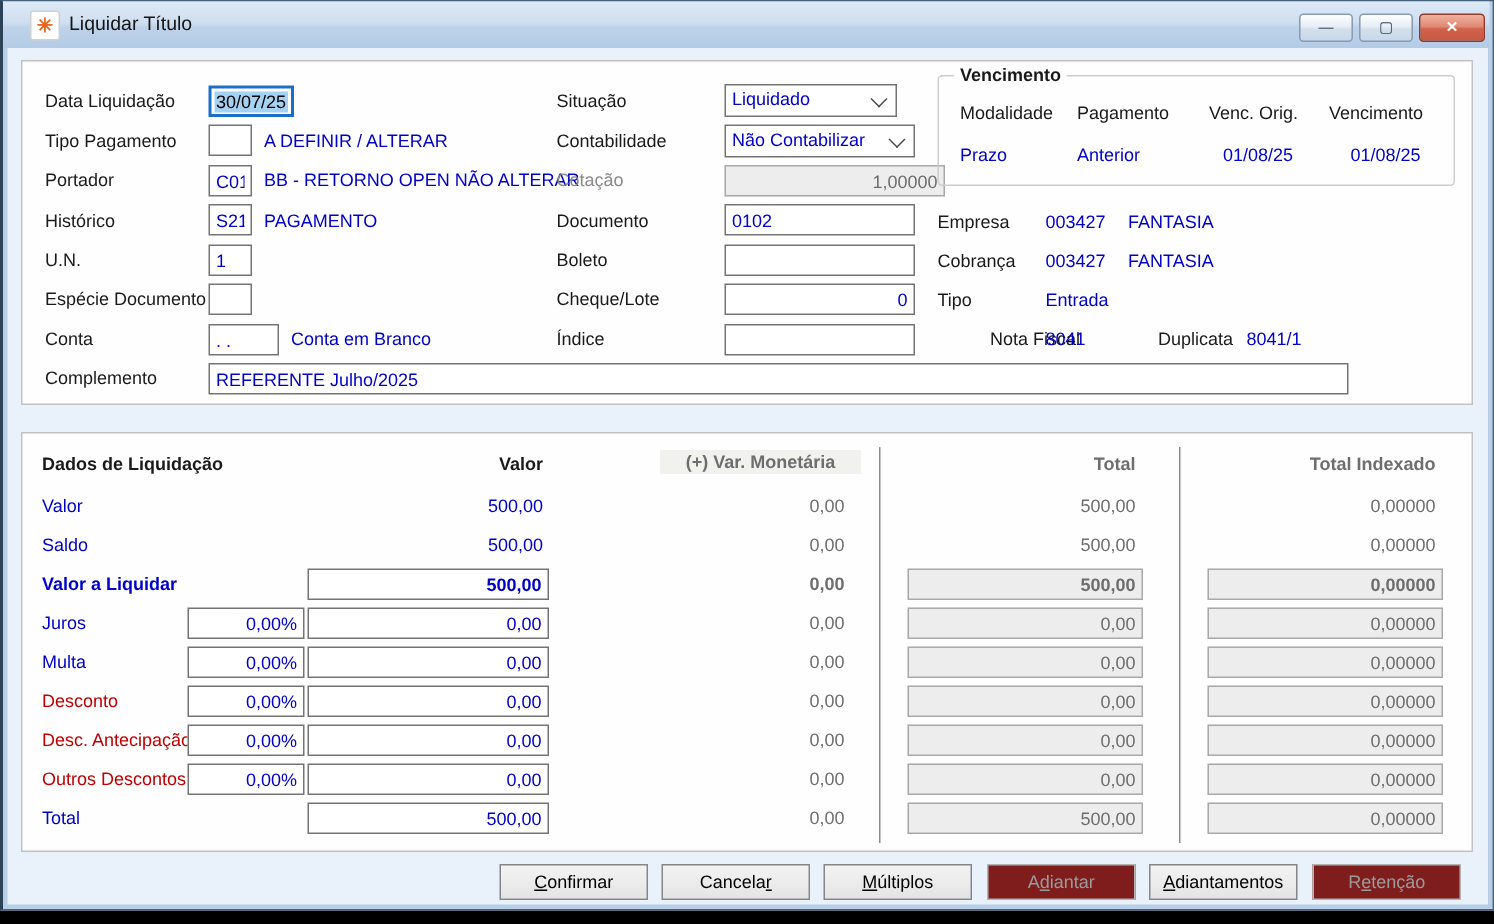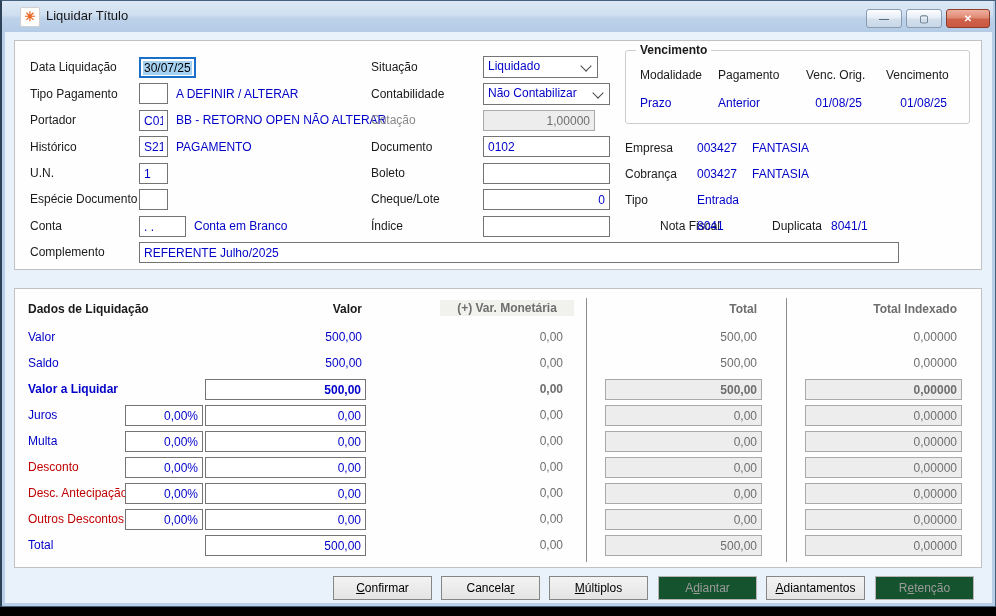--- a/index.html
+++ b/index.html
@@ -39,21 +39,21 @@
   .ddl{position:absolute;height:22px;border:1px solid #747474;background:#fff;box-sizing:border-box;
        color:#0000c8;padding:2px 18px 0 4px;white-space:nowrap;overflow:hidden;}
   .chev{position:absolute;right:7px;top:5px;width:7px;height:7px;border-right:1.5px solid #4a4a4a;
         border-bottom:1.5px solid #4a4a4a;transform:rotate(45deg);}
   .gbox{position:absolute;border:1px solid #cdcdcd;border-radius:3px;}
   .gbox-title{position:absolute;background:#fefefe;font-weight:bold;padding:0 4px;white-space:nowrap;}
   .vsep{position:absolute;width:1px;background:#8c8c8c;}
   .varhdr{position:absolute;background:#f1f1ee;color:#6e6e6e;font-weight:bold;text-align:center;padding:1px 4px;white-space:nowrap;}
   .btn{position:absolute;width:99px;height:24px;background:linear-gradient(180deg,#f3f3f3,#e4e4e4);
        border:1px solid #868686;text-align:center;line-height:22px;color:#000;box-sizing:border-box;}
-  .btn.dis{color:#9b9b9b;border-color:#b4b4b4;background:#14532d;}
+  .btn.dis{color:#9b9b9b;border-color:#b4b4b4;background:#7f1d1d;}
 </style>
 </head>
 <body>
 
 <div class="screen">
   <div class="window"></div>
 
   <div class="titlebar"></div>
   <div class="app-icon">✳</div>
   <div class="title-text">Liquidar Título</div>
@@ -106,21 +106,21 @@
     <span class="chev"></span>
   </div>
 
   <div class="lbl" style="left:371px;top:87px;">Contabilidade</div>
   <div class="ddl" style="left:483px;top:83px;width:127px;">
     <span>Não Contabilizar</span>
     <span class="chev"></span>
   </div>
 
   <div class="lbl dim" style="left:371px;top:113px;">Cotação</div>
-  <input class="inp dis tr" style="left: 483px; top: 110px; width: 112px;" disabled="" value="1,00000">
+  <input class="inp dis tr" style="left: 483px; top: 110px; width: 147px;" disabled="" value="1,00000">
 
   <div class="lbl" style="left:371px;top:140px;">Documento</div>
   <input class="inp" style="left: 483px; top: 136px; width: 127px;" value="0102">
 
   <div class="lbl" style="left:371px;top:166px;">Boleto</div>
   <input class="inp" style="left: 483px; top: 163px; width: 127px;" value="">
 
   <div class="lbl" style="left:371px;top:192px;">Cheque/Lote</div>
   <input class="inp tr" style="left: 483px; top: 189px; width: 127px;" value="0">
 

